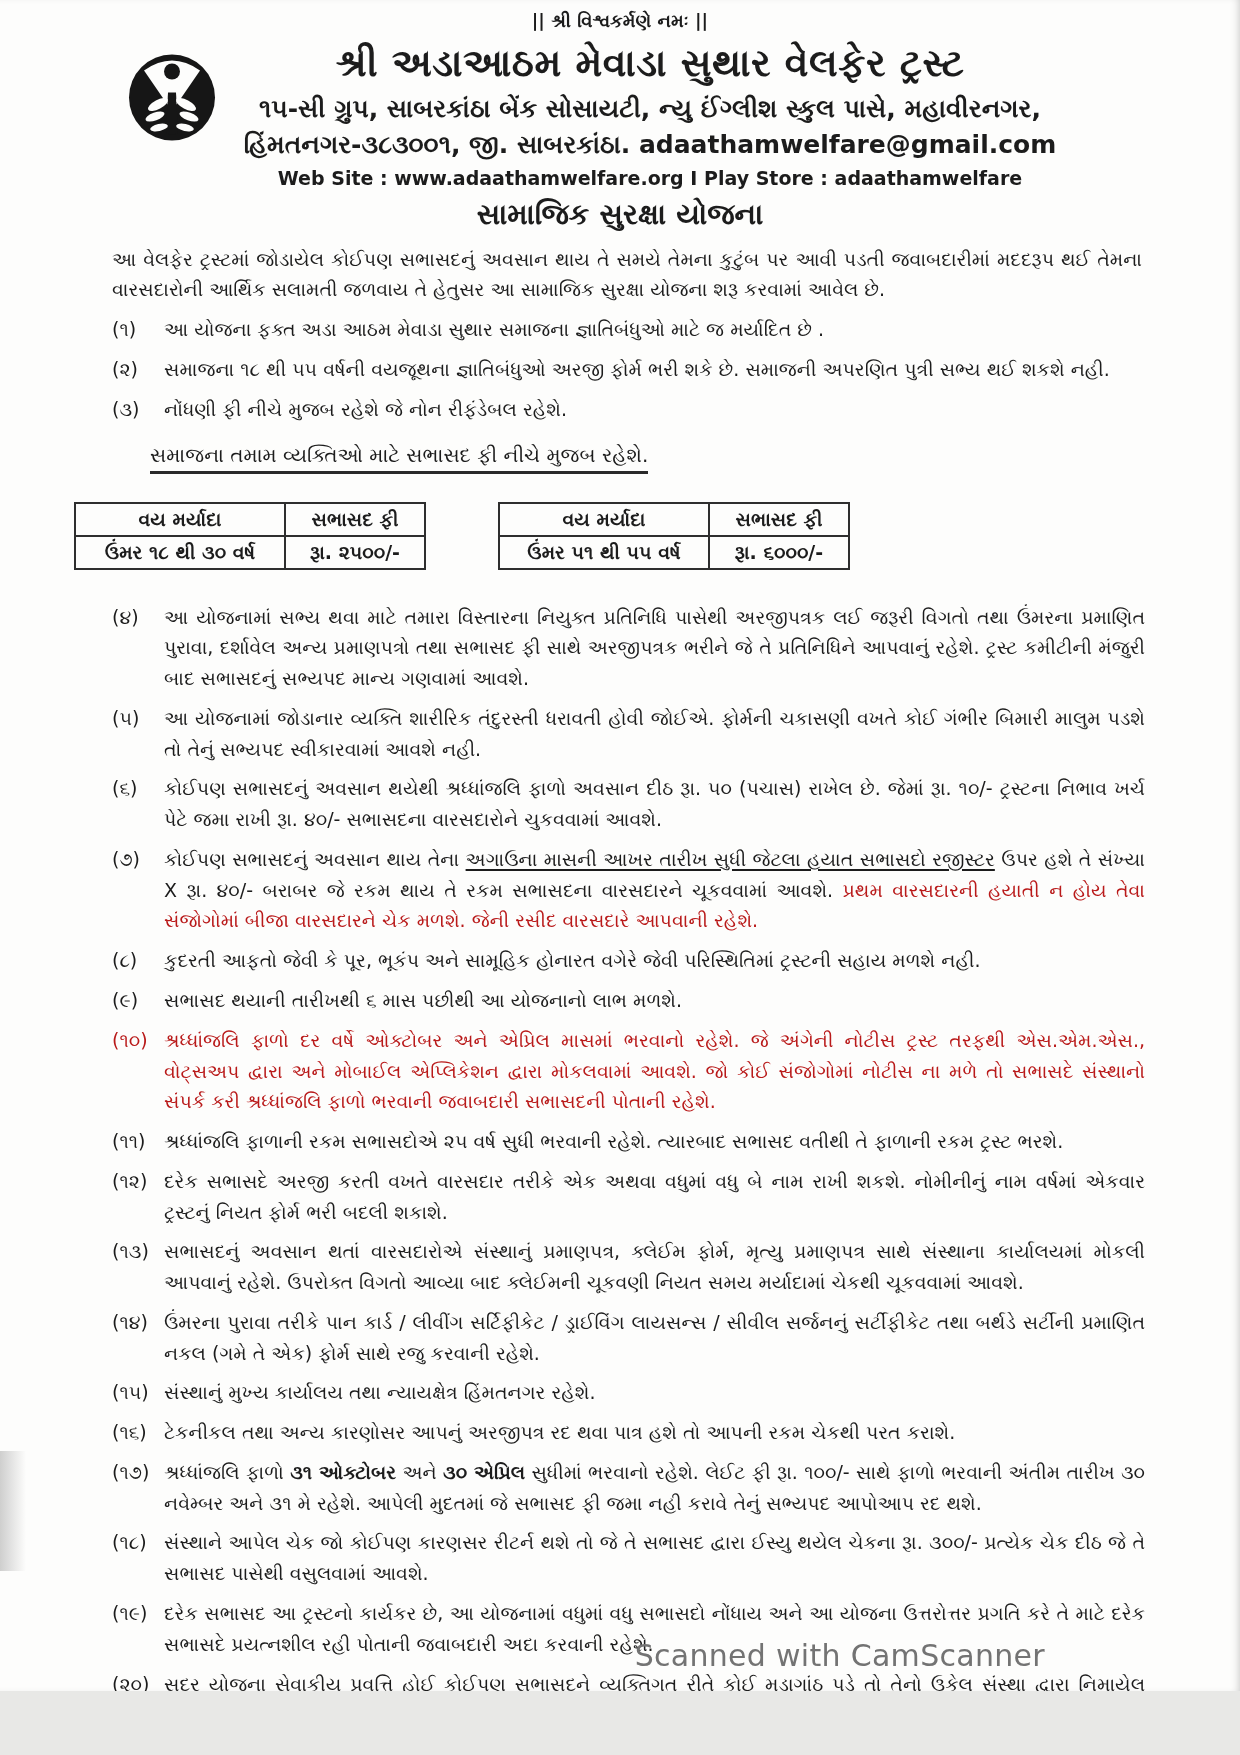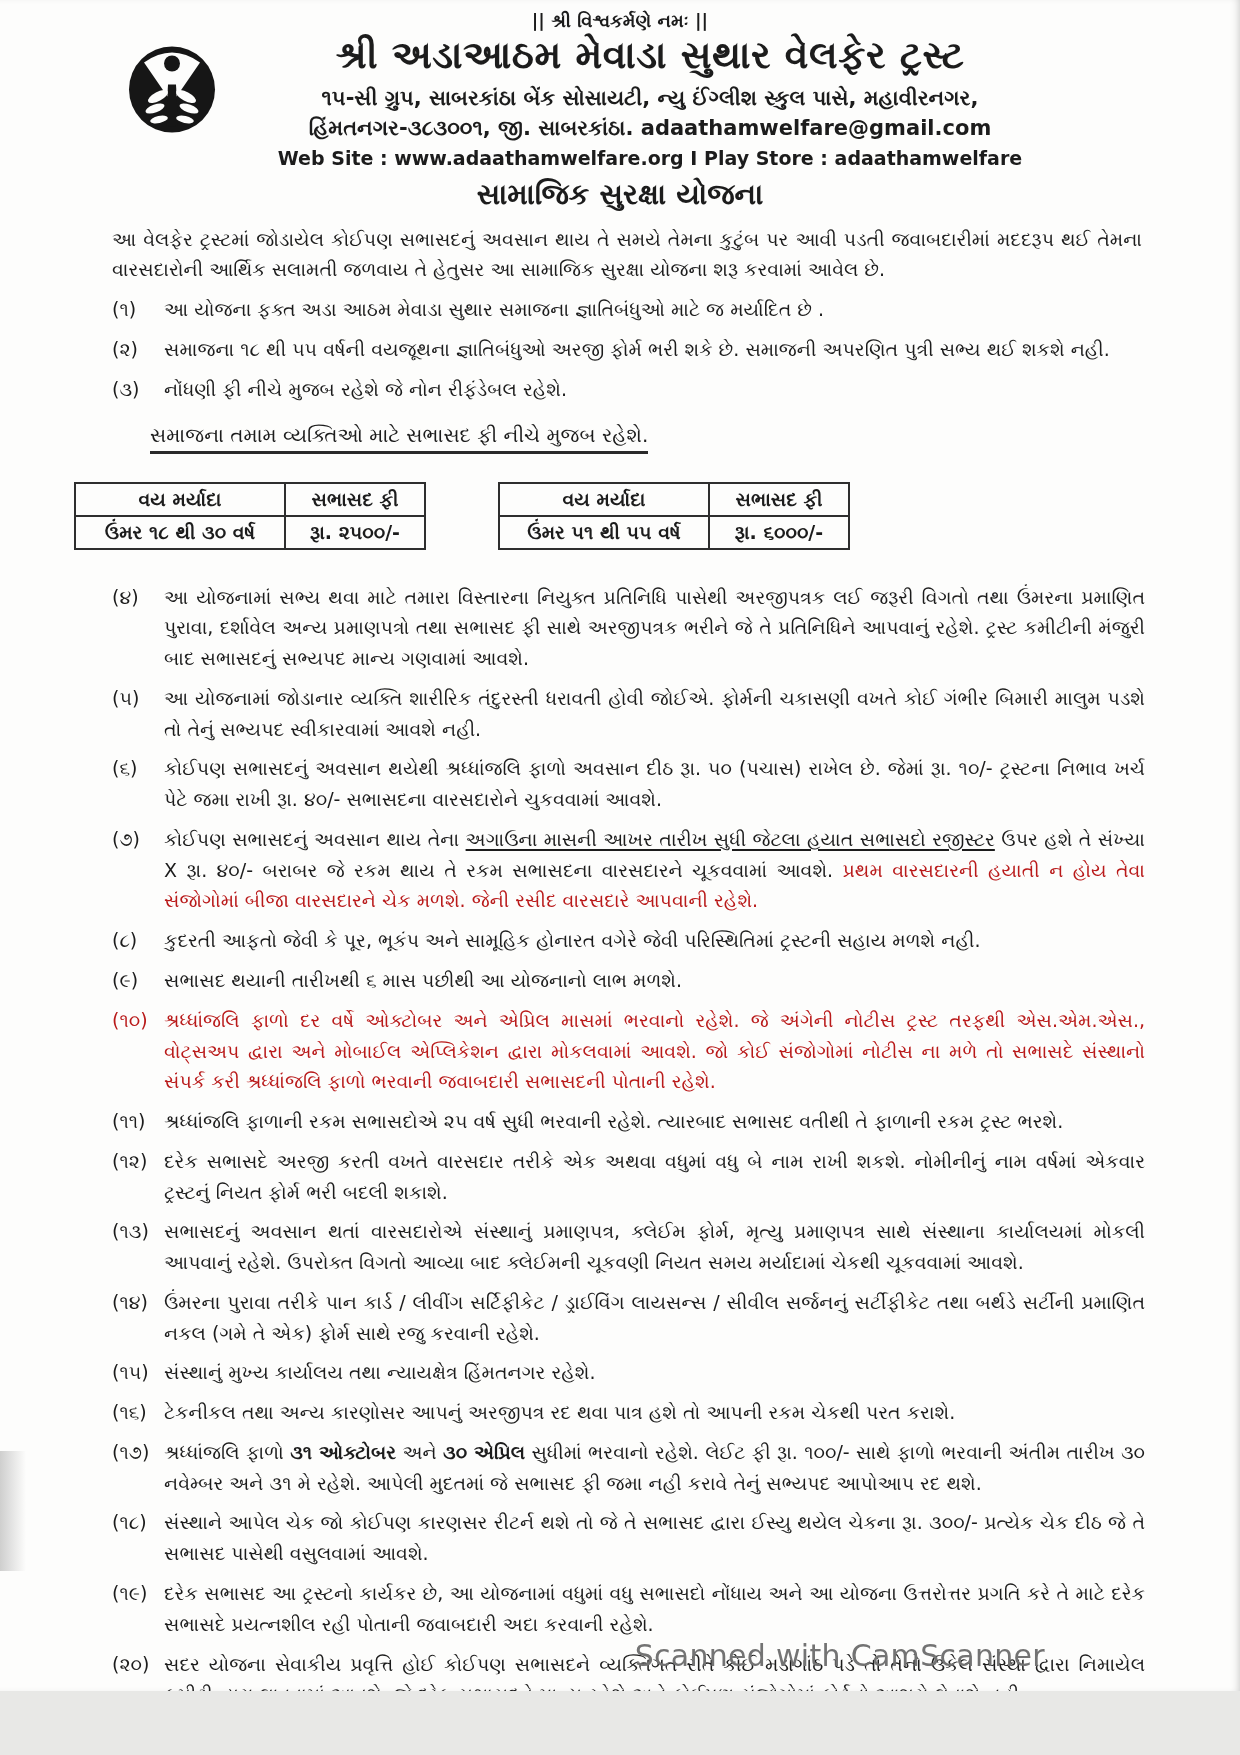--- a/index.html
+++ b/index.html
@@ -14,34 +14,34 @@
     color: #1c1c1c;
     overflow: hidden;
     box-shadow: inset -6px 0 10px -6px rgba(0,0,0,.25);
   }
   .invocation {
     text-align: center;
     padding-top: 10px;
     font-size: 18px;
     font-weight: 600;
   }
-  .header { position: relative; }
+  .header { position: relative; margin-top: 8px; }
   .logo {
     position: absolute;
     left: 122px; top: 2px;
     width: 100px; height: 105px;
   }
   .header-text { text-align: center; padding-left: 60px; }
   .org-name {
     font-size: 38px;
     font-weight: 700;
     letter-spacing: 0.5px;
     line-height: 1.25;
   }
-  .addr { font-size: 21px; font-weight: 600; margin-top: 6px; }
+  .addr { font-size: 25px; font-weight: 600; margin-top: 6px; }
   .webline { font-size: 19px; font-weight: 700; margin-top: 7px; }
   .scheme-title {
     text-align: center;
     font-size: 29px;
     font-weight: 700;
     margin-top: 8px;
   }
   .intro {
     margin: 12px 98px 0 112px;
     font-size: 19px;

